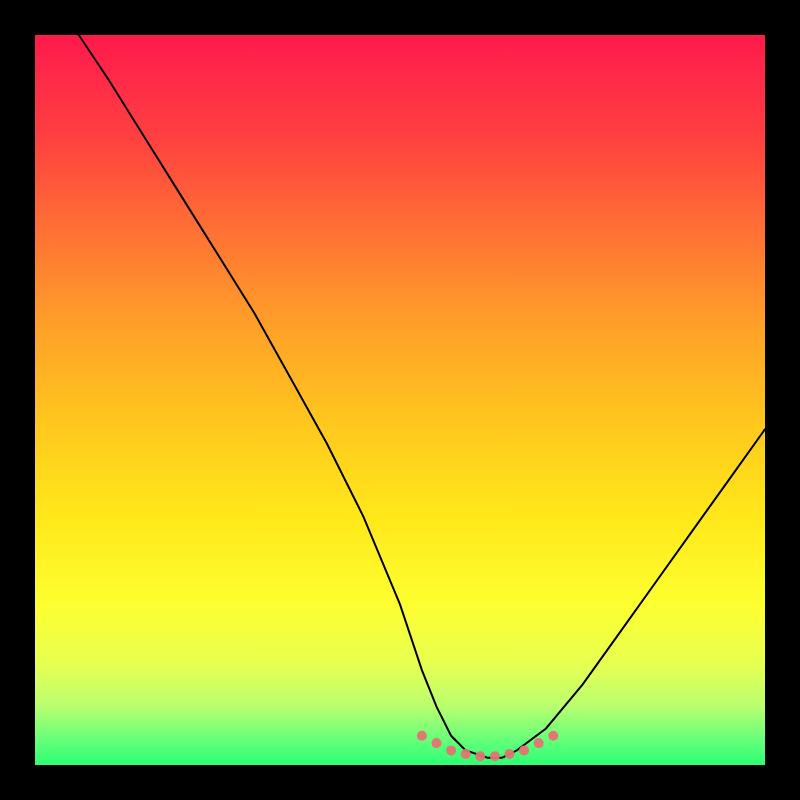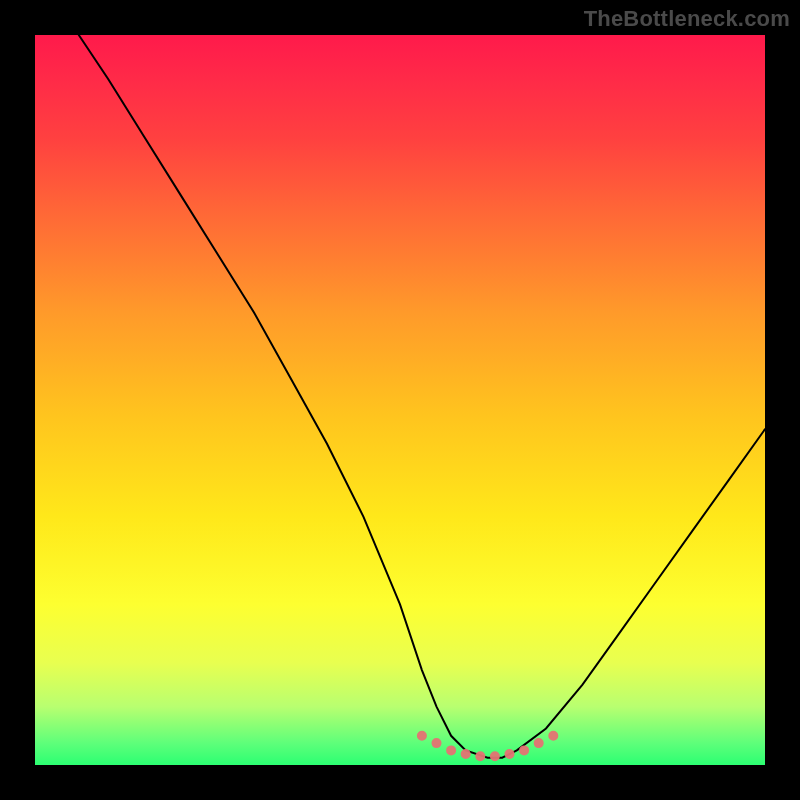--- a/index.html
+++ b/index.html
@@ -66,21 +66,20 @@
     stroke: #e57373;
     stroke-width: 10;
     stroke-linecap: round;
     opacity: 0.95;
   }
 </style>
 </head>
 <body>
 
 <div class="frame">
-  <div class="watermark">TheBottleneck.com</div>
 
   <div class="plot">
     <svg class="curve" viewBox="0 0 730 730" preserveAspectRatio="none">
       <path class="main" d="M43.8 0.0 L73.0 43.8 L109.5 102.2 L146.0 160.6 L182.5 219.0 L219.0 277.4 L255.5 343.1 L292.0 408.8 L328.5 481.8 L365.0 569.4 L386.9 635.1 L401.5 671.6 L416.1 700.8 L430.7 715.4 L452.6 722.7 L467.2 722.7 L481.8 715.4 L511.0 693.5 L547.5 649.7 L584.0 598.6 L620.5 547.5 L657.0 496.4 L693.5 445.3 L730.0 394.2"></path>
       <path class="bottom-marks" d=" M386.9 700.8 l0.01 0 M401.5 708.1 l0.01 0 M416.1 715.4 l0.01 0 M430.7 719.0 l0.01 0 M445.3 721.2 l0.01 0 M459.9 721.2 l0.01 0 M474.5 719.0 l0.01 0 M489.1 715.4 l0.01 0 M503.7 708.1 l0.01 0 M518.3 700.8 l0.01 0"></path>
     </svg>
   </div>
 </div>
 
 </body></html>

